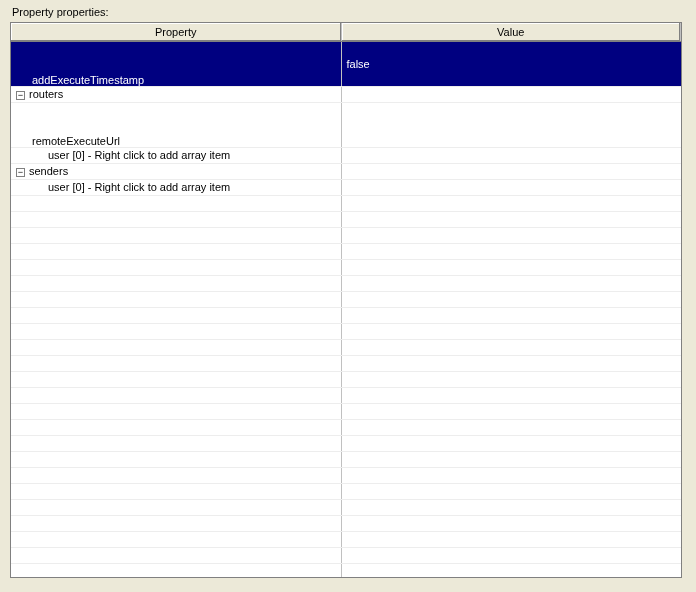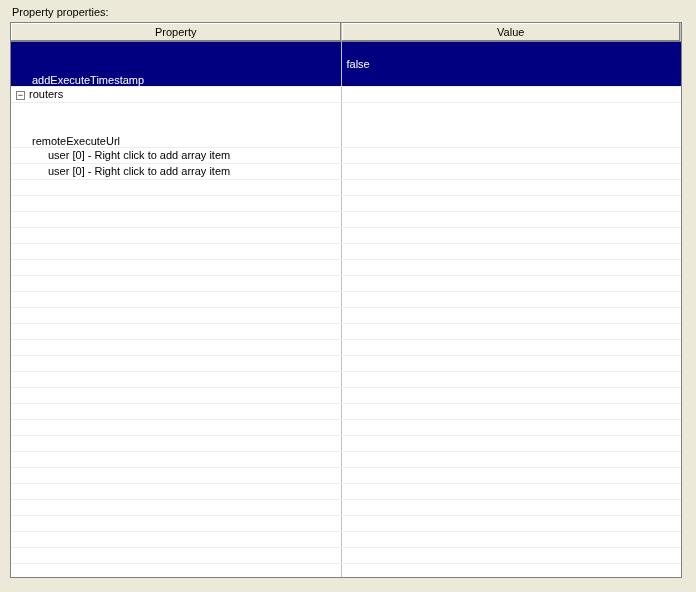--- a/index.html
+++ b/index.html
@@ -112,20 +112,24 @@
           </tr>
           <tr>
             <td><span class="indent-1">remoteExecuteUrl</span></td>
             <td class="col-val"></td>
           </tr>
           <tr>
             <td><span class="indent-2">user [0]  -  Right click to add array item</span></td>
             <td class="col-val"></td>
           </tr>
           <tr>
+            <td class="exp-row"><span class="expander">−</span><span>senders</span></td>
+            <td class="col-val"></td>
+          </tr>
+          <tr>
             <td><span class="indent-2">user [0]  -  Right click to add array item</span></td>
             <td class="col-val"></td>
           </tr>
           <tr>
             <td></td>
             <td class="col-val"></td>
           </tr>
           <tr>
             <td></td>
             <td class="col-val"></td>

